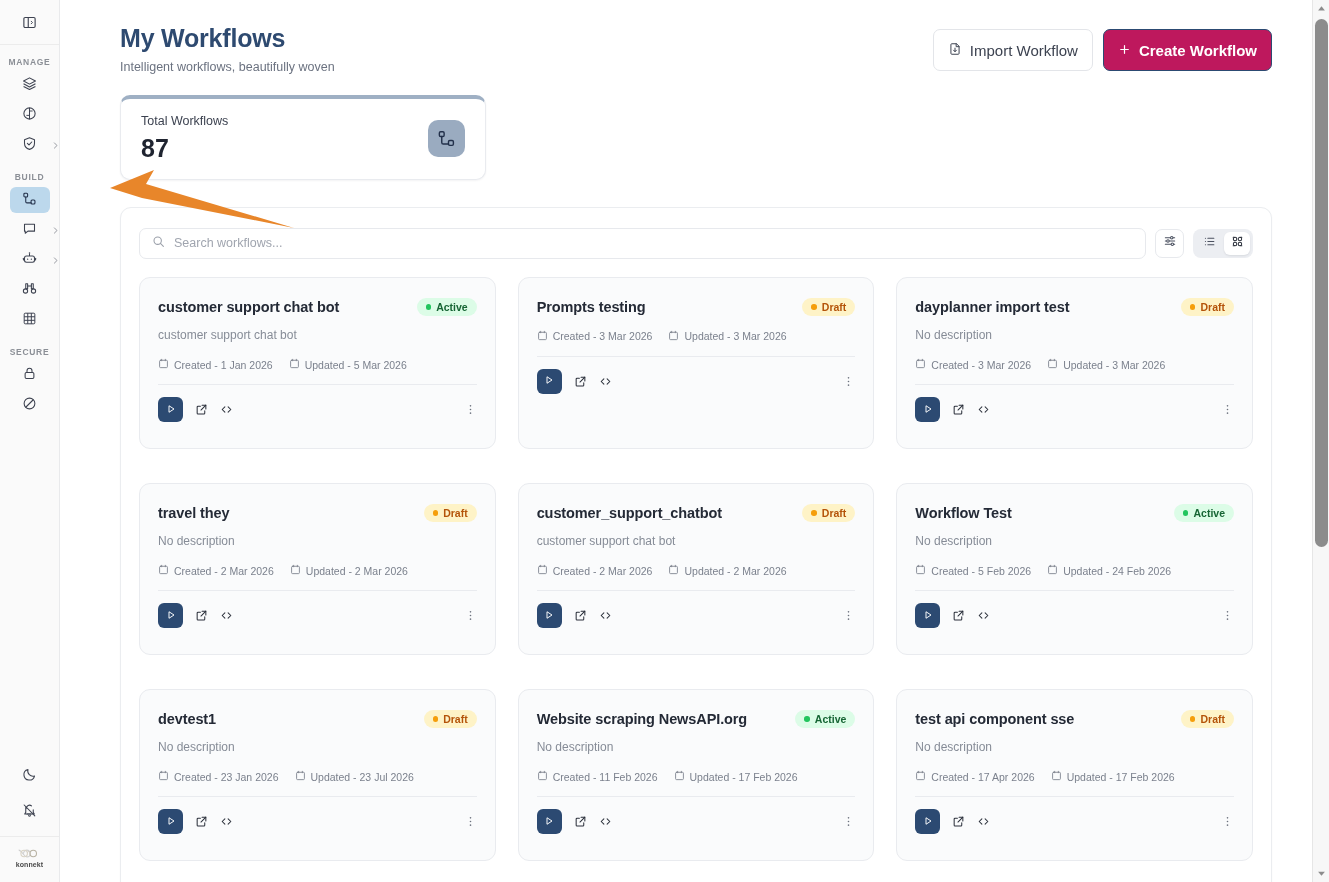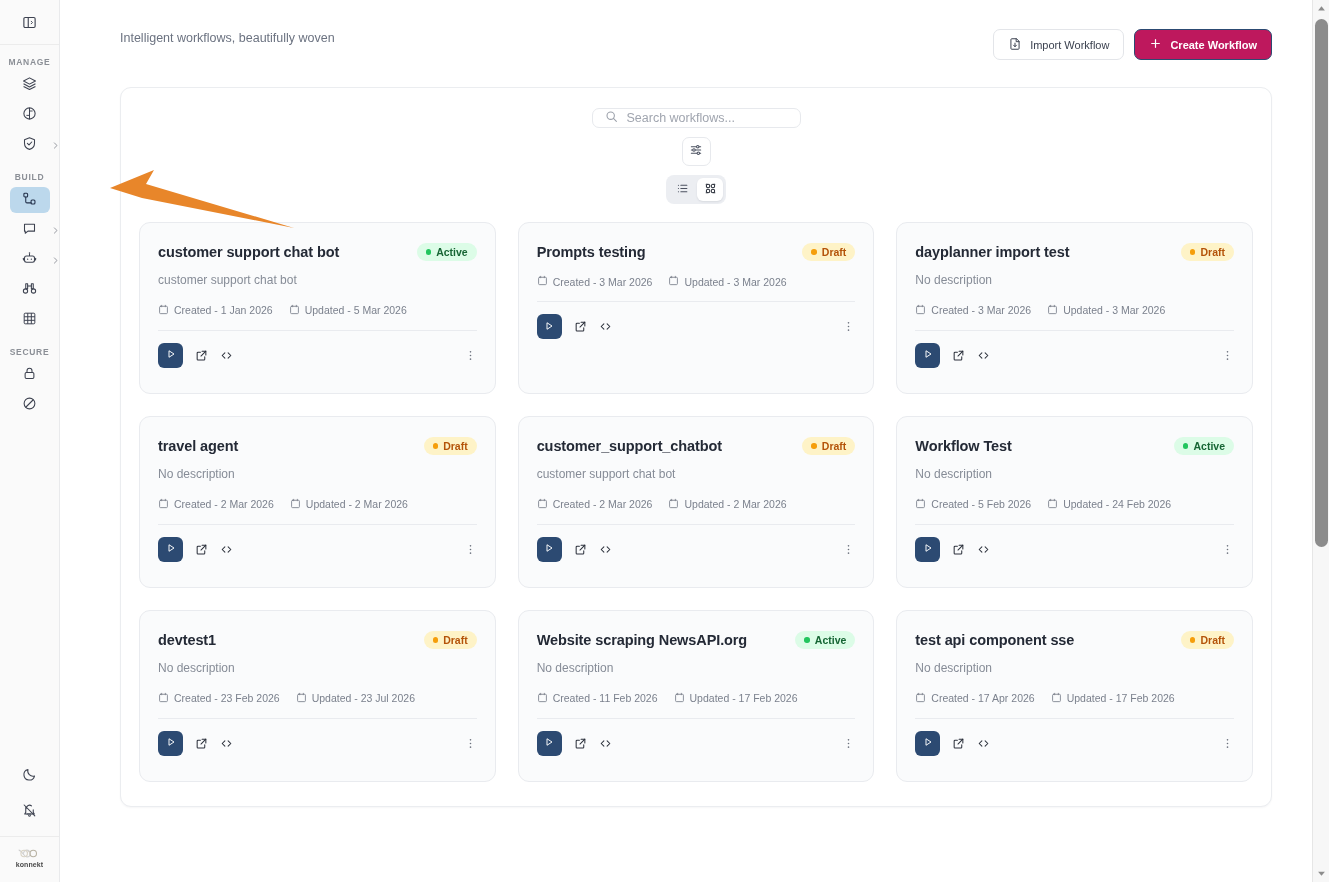--- a/index.html
+++ b/index.html
@@ -80,22 +80,22 @@
   
   .page-head { display: flex; align-items: flex-start; justify-content: space-between; }
   .page-title {
     font-size: 25px; font-weight: 700; color: #2e4a70;
     letter-spacing: -.2px; line-height: 1.15;
   }
   .page-sub { font-size: 12.5px; color: #6b7280; margin-top: 7px; }
   .head-actions { display: flex; gap: 10px; align-items: center; margin-top: 5px; }
   .btn {
     display: inline-flex; align-items: center; gap: 8px;
-    font-size: 11px; border-radius: 7px;
-    padding: 0 14px; height: 31px; cursor: pointer;
+    font-size: 15px; border-radius: 7px;
+    padding: 0 14px; height: 42px; cursor: pointer;
     white-space: nowrap;
   }
   .btn-outline {
     background: #fff; border: 1px solid #e3e5e9; color: #3c4250;
   }
   .btn-primary {
     background: #be185d; border: 1px solid #2c4a72; color: #fff; font-weight: 700;
   }
 
   
@@ -121,21 +121,21 @@
   
   .panel {
     margin-top: 27px;
     background: #fff;
     border: 1px solid #ebedf0;
     border-radius: 11px;
     box-shadow: 0 1px 2px rgba(16,24,40,.04);
     padding: 20px 18px 18px;
     height: 720px;
   }
-  .toolbar { display: flex; align-items: center; gap: 9px; flex-direction: column; }
+  .toolbar { display: flex; align-items: center; gap: 9px; }
   .search-box {
     flex: 1; height: 31px;
     border: 1px solid #e7e9ed; border-radius: 7px;
     display: flex; align-items: center; gap: 9px;
     padding: 0 12px; background: #fff;
   }
   .search-box input {
     flex: 1; border: 0; outline: 0; font-size: 12.5px;
     color: #3c4250; background: transparent;
     font-family: "Liberation Sans", sans-serif;
@@ -155,21 +155,21 @@
     display: flex; align-items: center; justify-content: center;
     color: #4b5160; cursor: pointer; background: transparent;
   }
   .seg-btn.active { background: #fff; box-shadow: 0 1px 2px rgba(16,24,40,.09); }
 
   
   .cards {
     margin-top: 18px;
     display: grid;
     grid-template-columns: repeat(3, 1fr);
-    gap: 22px 22px;
+    gap: 34px 22px;
   }
   .card {
     background: #fafbfc;
     border: 1px solid #e9ebef;
     border-radius: 11px;
     padding: 20px 18px 14px;
     min-height: 172px;
     display: flex; flex-direction: column;
   }
   .card-top { display: flex; align-items: flex-start; justify-content: space-between; gap: 10px; }
@@ -390,20 +390,21 @@
       <span class="sb-logo-text">konnekt</span>
     </div>
   </div>
 </div>
 
 <div class="main">
   <div class="content">
 
     <div class="page-head">
       <div>
+        <div class="page-title">My Workflows</div>
         <div class="page-sub">Intelligent workflows, beautifully woven</div>
       </div>
       <div class="head-actions">
         <div class="btn btn-outline">
           <span>
             <svg width="14" height="14" viewBox="0 0 24 24" fill="none" stroke="#3c4250" stroke-width="1.7" stroke-linecap="round" stroke-linejoin="round">
               <path d="M14 3 H6.5 A1.5 1.5 0 0 0 5 4.5 v15 A1.5 1.5 0 0 0 6.5 21 h11 A1.5 1.5 0 0 0 19 19.5 V8 Z"></path>
               <polyline points="14,3 14,8 19,8"></polyline>
               <line x1="12" y1="10.5" x2="12" y2="16.5"></line>
               <polyline points="9.5,14 12,16.6 14.5,14"></polyline>
@@ -416,20 +417,33 @@
             <svg width="13" height="13" viewBox="0 0 24 24" fill="none" stroke="#fff" stroke-width="2.2" stroke-linecap="round">
               <line x1="12" y1="5" x2="12" y2="19"></line>
                 <line x1="5" y1="12" x2="19" y2="12"></line>
             </svg>
           </span>
           <span>Create Workflow</span>
         </div>
       </div>
     </div>
 
+    <div class="stat-card">
+      <div>
+        <div class="stat-label">Total Workflows</div>
+        <div class="stat-value">87</div>
+      </div>
+      <div class="stat-icon">
+        <svg width="19" height="19" viewBox="0 0 24 24" fill="none" stroke="#22304a" stroke-width="1.8">
+          <rect x="3" y="3.5" width="6" height="6" rx="1.6"></rect>
+          <rect x="14.5" y="14.5" width="6.2" height="6.2" rx="1.6"></rect>
+          <path d="M6 9.5 V17 a2 2 0 0 0 2 2 h6.5" stroke-linecap="round"></path>
+        </svg>
+      </div>
+    </div>
 
     <div class="panel">
       <div class="toolbar">
         <div class="search-box">
           <span>
             <svg width="13" height="13" viewBox="0 0 24 24" fill="none" stroke="#9ba0aa" stroke-width="2" stroke-linecap="round">
               <circle cx="10.5" cy="10.5" r="6.8"></circle>
                 <line x1="15.6" y1="15.6" x2="21" y2="21"></line>
             </svg>
           </span>
@@ -646,21 +660,21 @@
                   <circle cx="12" cy="5.2" r="1.5"></circle>
                   <circle cx="12" cy="12" r="1.5"></circle>
                   <circle cx="12" cy="18.8" r="1.5"></circle>
                 </svg>
             </div>
           </div>
         </div>
 
         <div class="card">
           <div class="card-top">
-            <div class="card-title">travel agent</div>
+            <div class="card-title">travel they</div>
             <div class="badge badge-draft">
               <span class="dot"></span>
               <span>Draft</span>
             </div>
           </div>
           <div class="card-desc">No description</div>
           <div class="card-meta">
             <div class="meta-item">
               <span><svg width="11" height="11" viewBox="0 0 24 24" fill="none" stroke="#7b818d" stroke-width="1.9" stroke-linecap="round">
                     <rect x="3.5" y="5" width="17" height="16" rx="2"></rect>
@@ -834,21 +848,21 @@
             </div>
           </div>
           <div class="card-desc">No description</div>
           <div class="card-meta">
             <div class="meta-item">
               <span><svg width="11" height="11" viewBox="0 0 24 24" fill="none" stroke="#7b818d" stroke-width="1.9" stroke-linecap="round">
                     <rect x="3.5" y="5" width="17" height="16" rx="2"></rect>
                     <line x1="8" y1="2.8" x2="8" y2="6"></line>
                     <line x1="16" y1="2.8" x2="16" y2="6"></line>
                   </svg></span>
-              <span>Created - 23 Feb 2026</span>
+              <span>Created - 23 Jan 2026</span>
             </div>
             <div class="meta-item">
               <span><svg width="11" height="11" viewBox="0 0 24 24" fill="none" stroke="#7b818d" stroke-width="1.9" stroke-linecap="round">
                     <rect x="3.5" y="5" width="17" height="16" rx="2"></rect>
                     <line x1="8" y1="2.8" x2="8" y2="6"></line>
                     <line x1="16" y1="2.8" x2="16" y2="6"></line>
                   </svg></span>
               <span>Updated - 23 Jul 2026</span>
             </div>
           </div>

